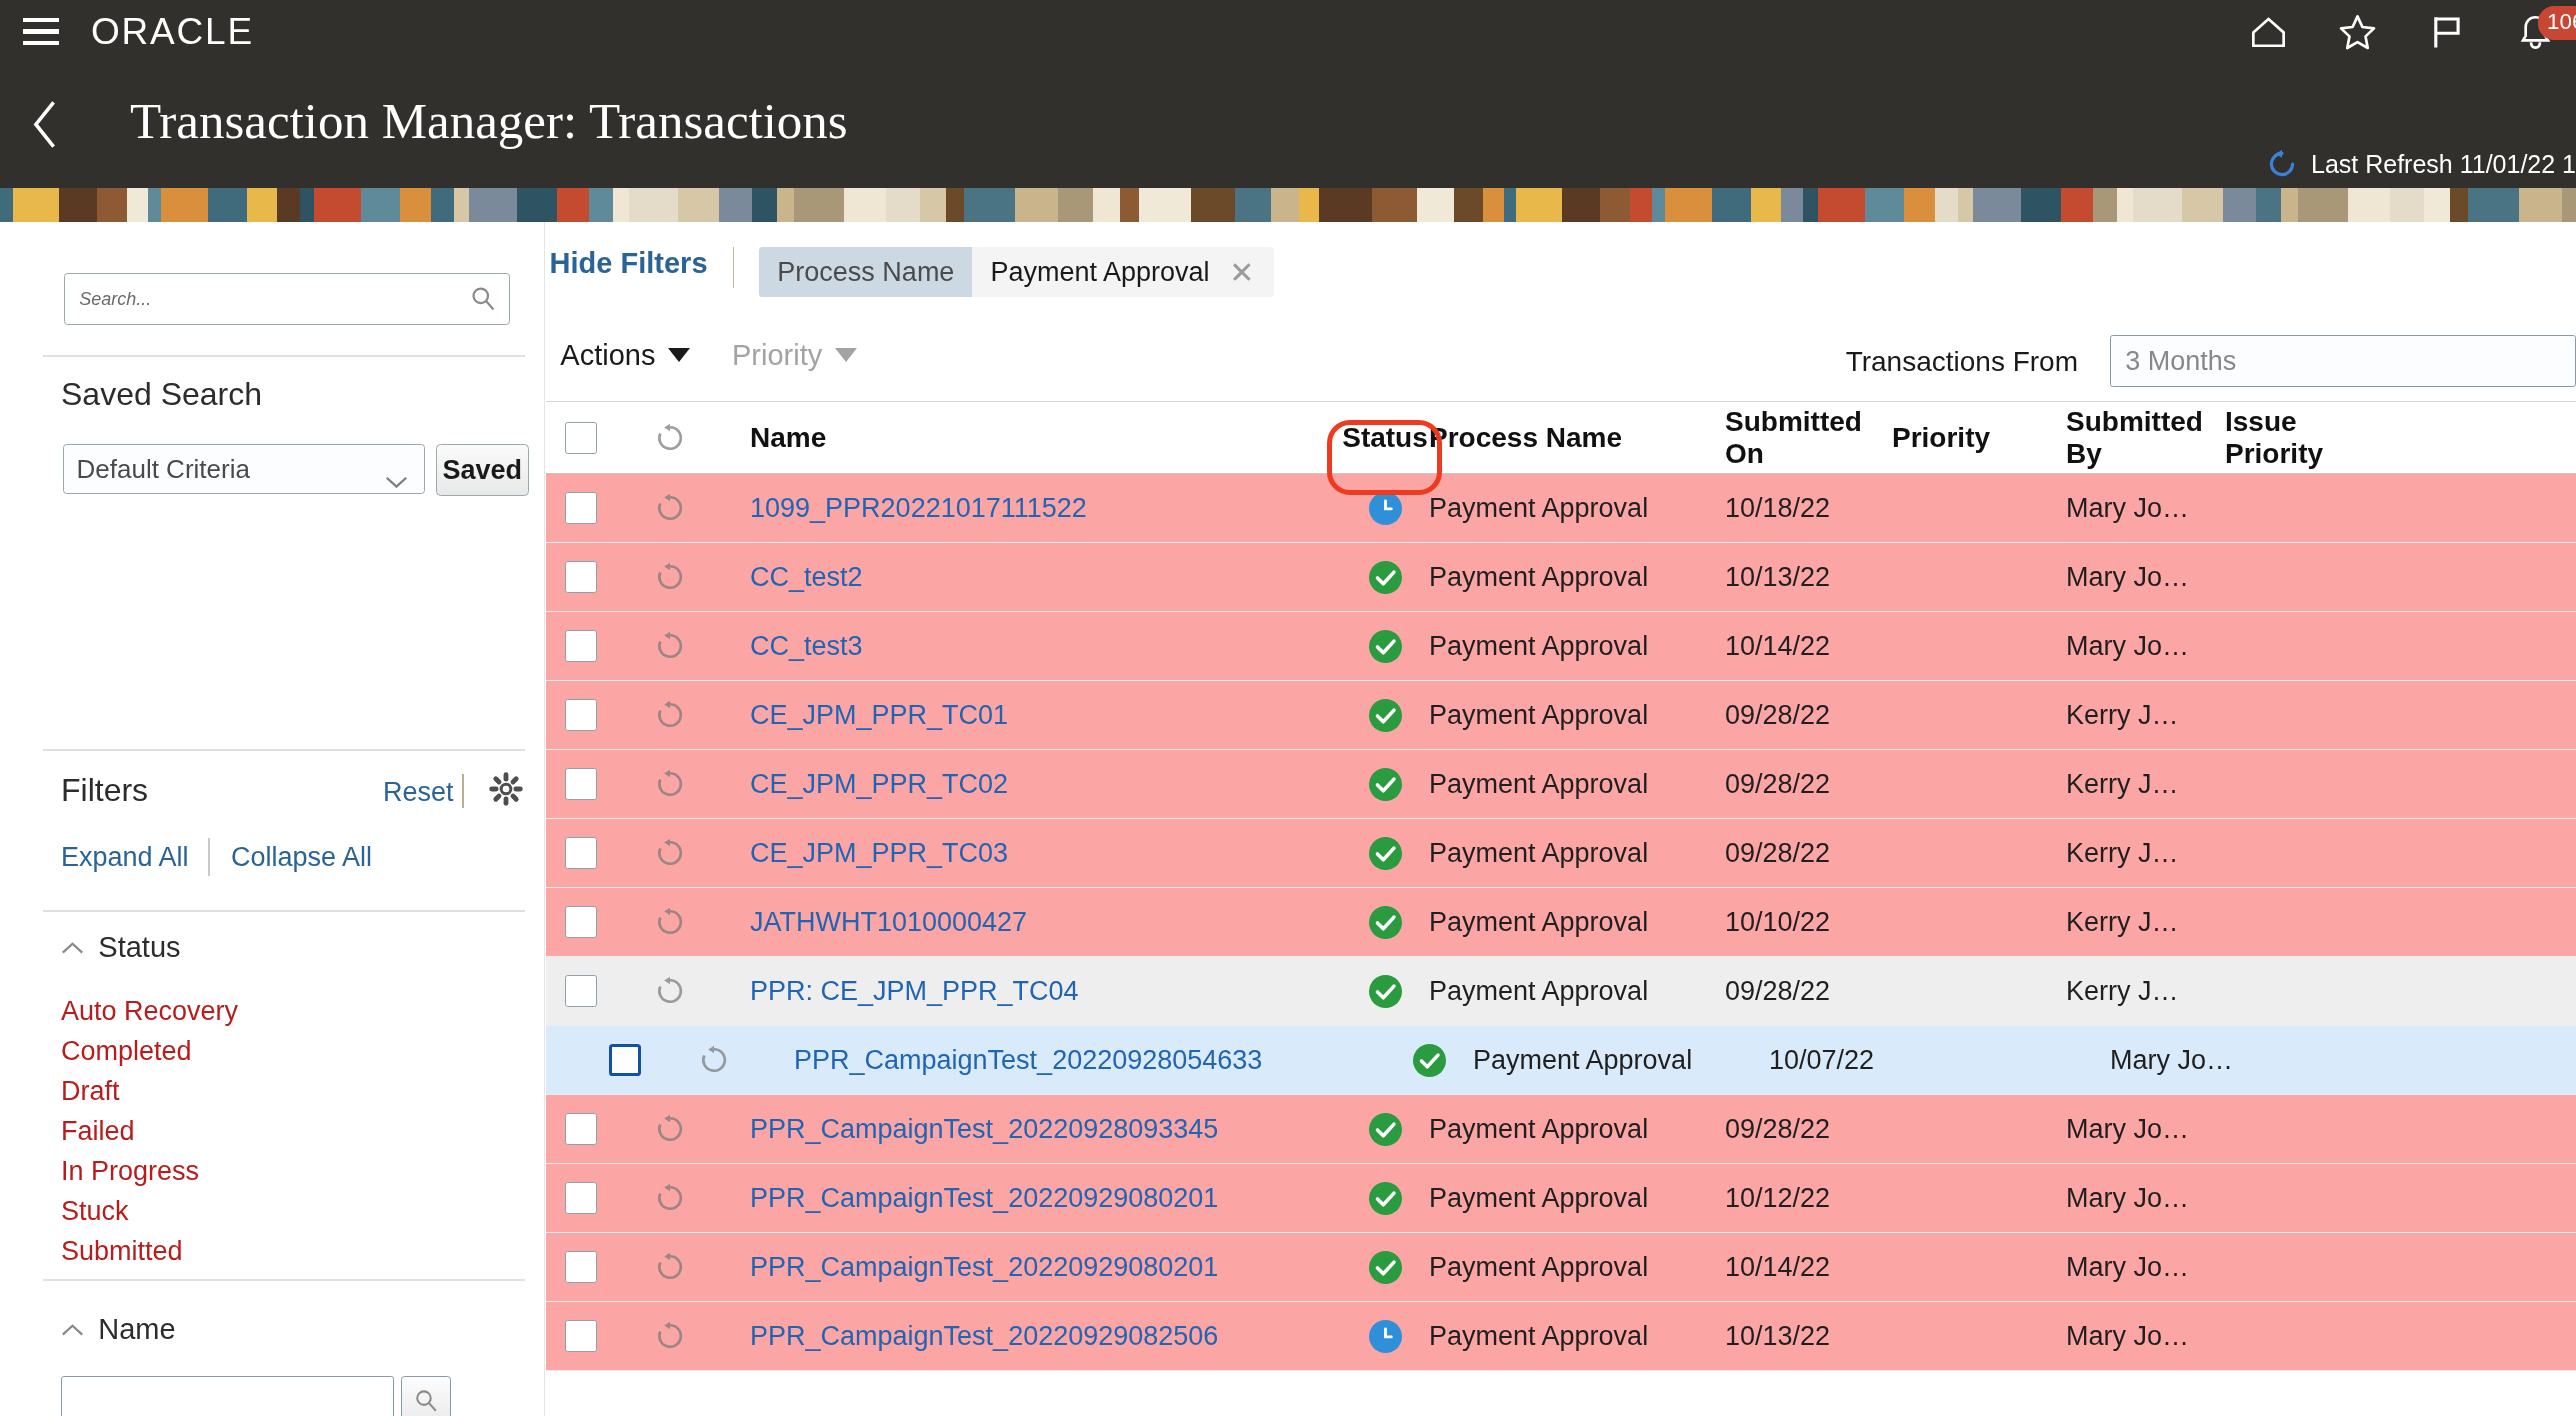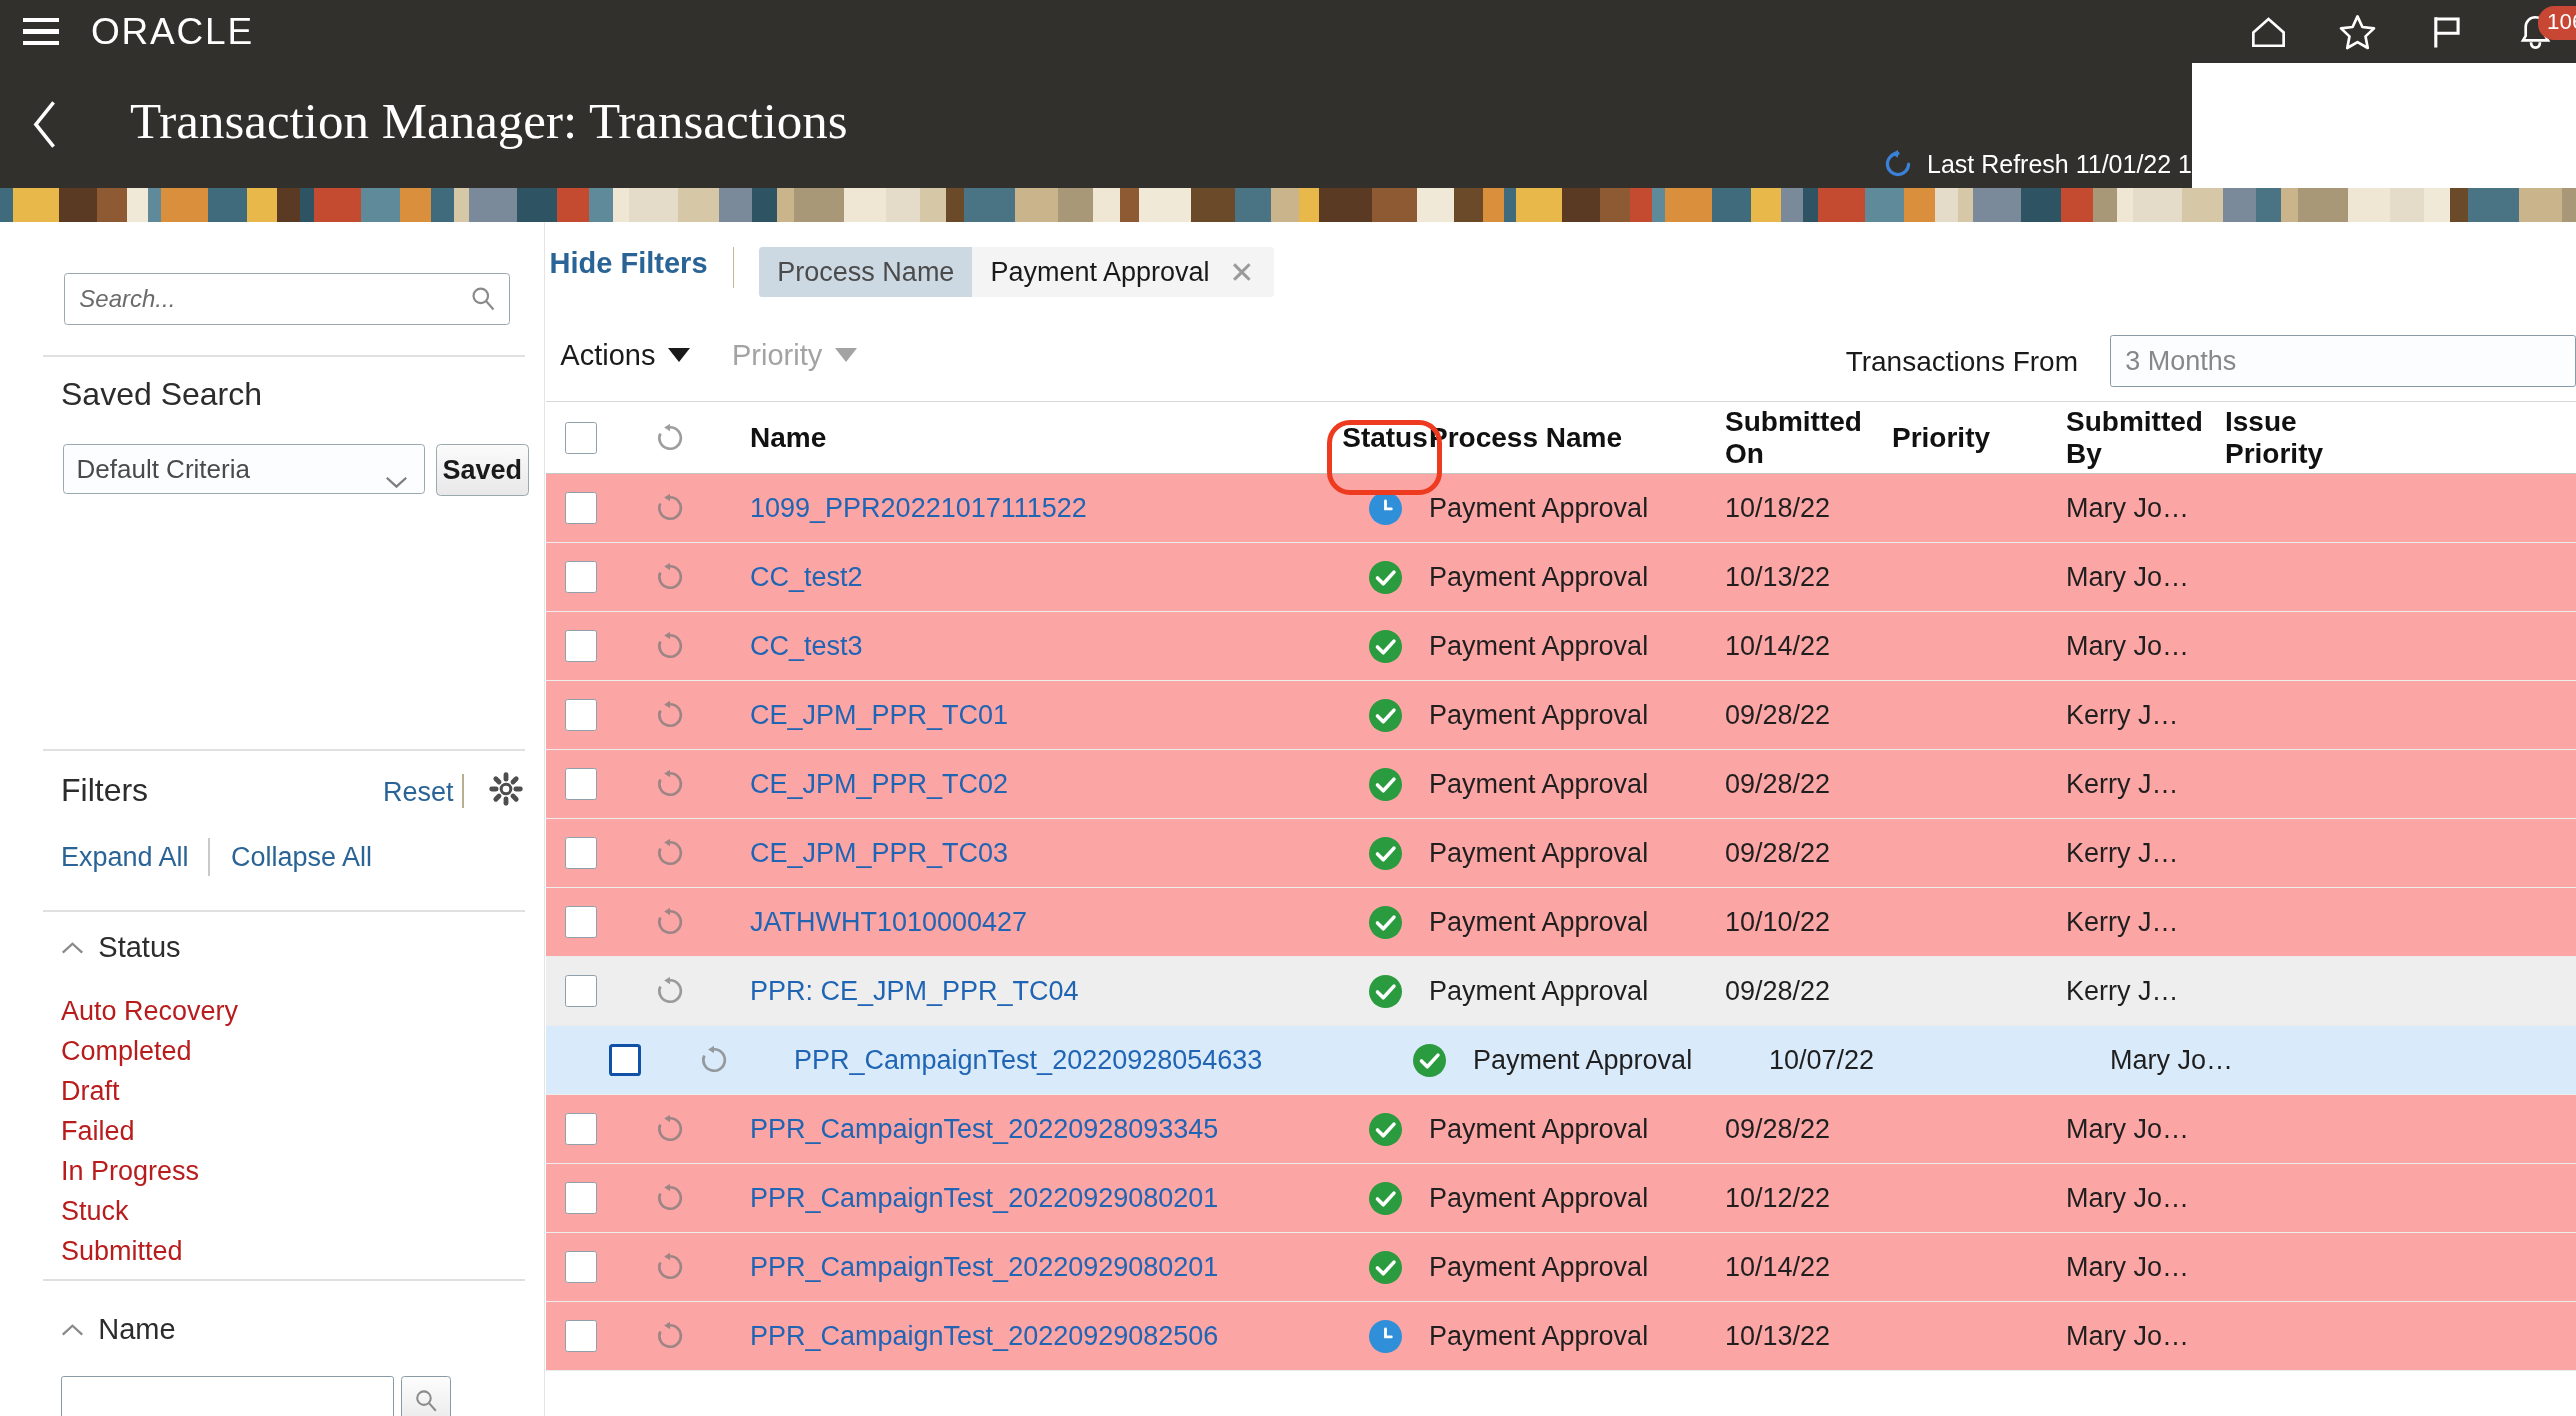--- a/index.html
+++ b/index.html
@@ -42,21 +42,21 @@
     position: absolute; top: -5.4px; left: 23px;
     background: #c74634; color: #fff;
     font-size: 22.4px; line-height: 1;
     padding: 5.4px 9px 6.3px; border-radius: 16px;
     font-family: "Liberation Sans", sans-serif;
   }
 
   
   .title-bar {
     position: absolute; top: 63px; left: 0;
-    width: 2192px; height: 125px;
+    width: 2576px; height: 125px;
     background: #32302d;
   }
   .back-chevron {
     position: absolute; left: 27px; top: 34px;
     width: 39px; height: 56px; cursor: pointer;
   }
   .page-title {
     position: absolute; left: 130px; top: 29px;
     color: #fff; font-size: 51px; font-weight: 400;
     font-family: "Liberation Serif", serif;
@@ -87,21 +87,21 @@
     position: absolute; left: 0; top: 0;
     width: 545px; height: 1195px;
     border-right: 1.8px solid #e4e4e4;
     background: #fff;
   }
   .search-wrap { position: absolute; left: 64px; top: 51px; width: 446px; height: 52px; }
   .search-input {
     width: 100%; height: 100%;
     border: 1.8px solid #9aa8b0; border-radius: 3.6px;
     padding: 0 52px 0 14.3px;
-    font-size: 24px; color: #5c5c5c;
+    font-size: 18px; color: #5c5c5c;
     font-family: "Liberation Sans", sans-serif;
     font-style: italic;
     background: #fff;
   }
   .search-input::placeholder { color: #6b6b6b; font-style: italic; }
   .search-mag { position: absolute; right: 12.5px; top: 11.6px; width: 29px; height: 29px; }
 
   .hr { position: absolute; left: 43px; width: 482px; height: 1.8px; background: #e0e0e0; }
 
   .saved-search-label {

